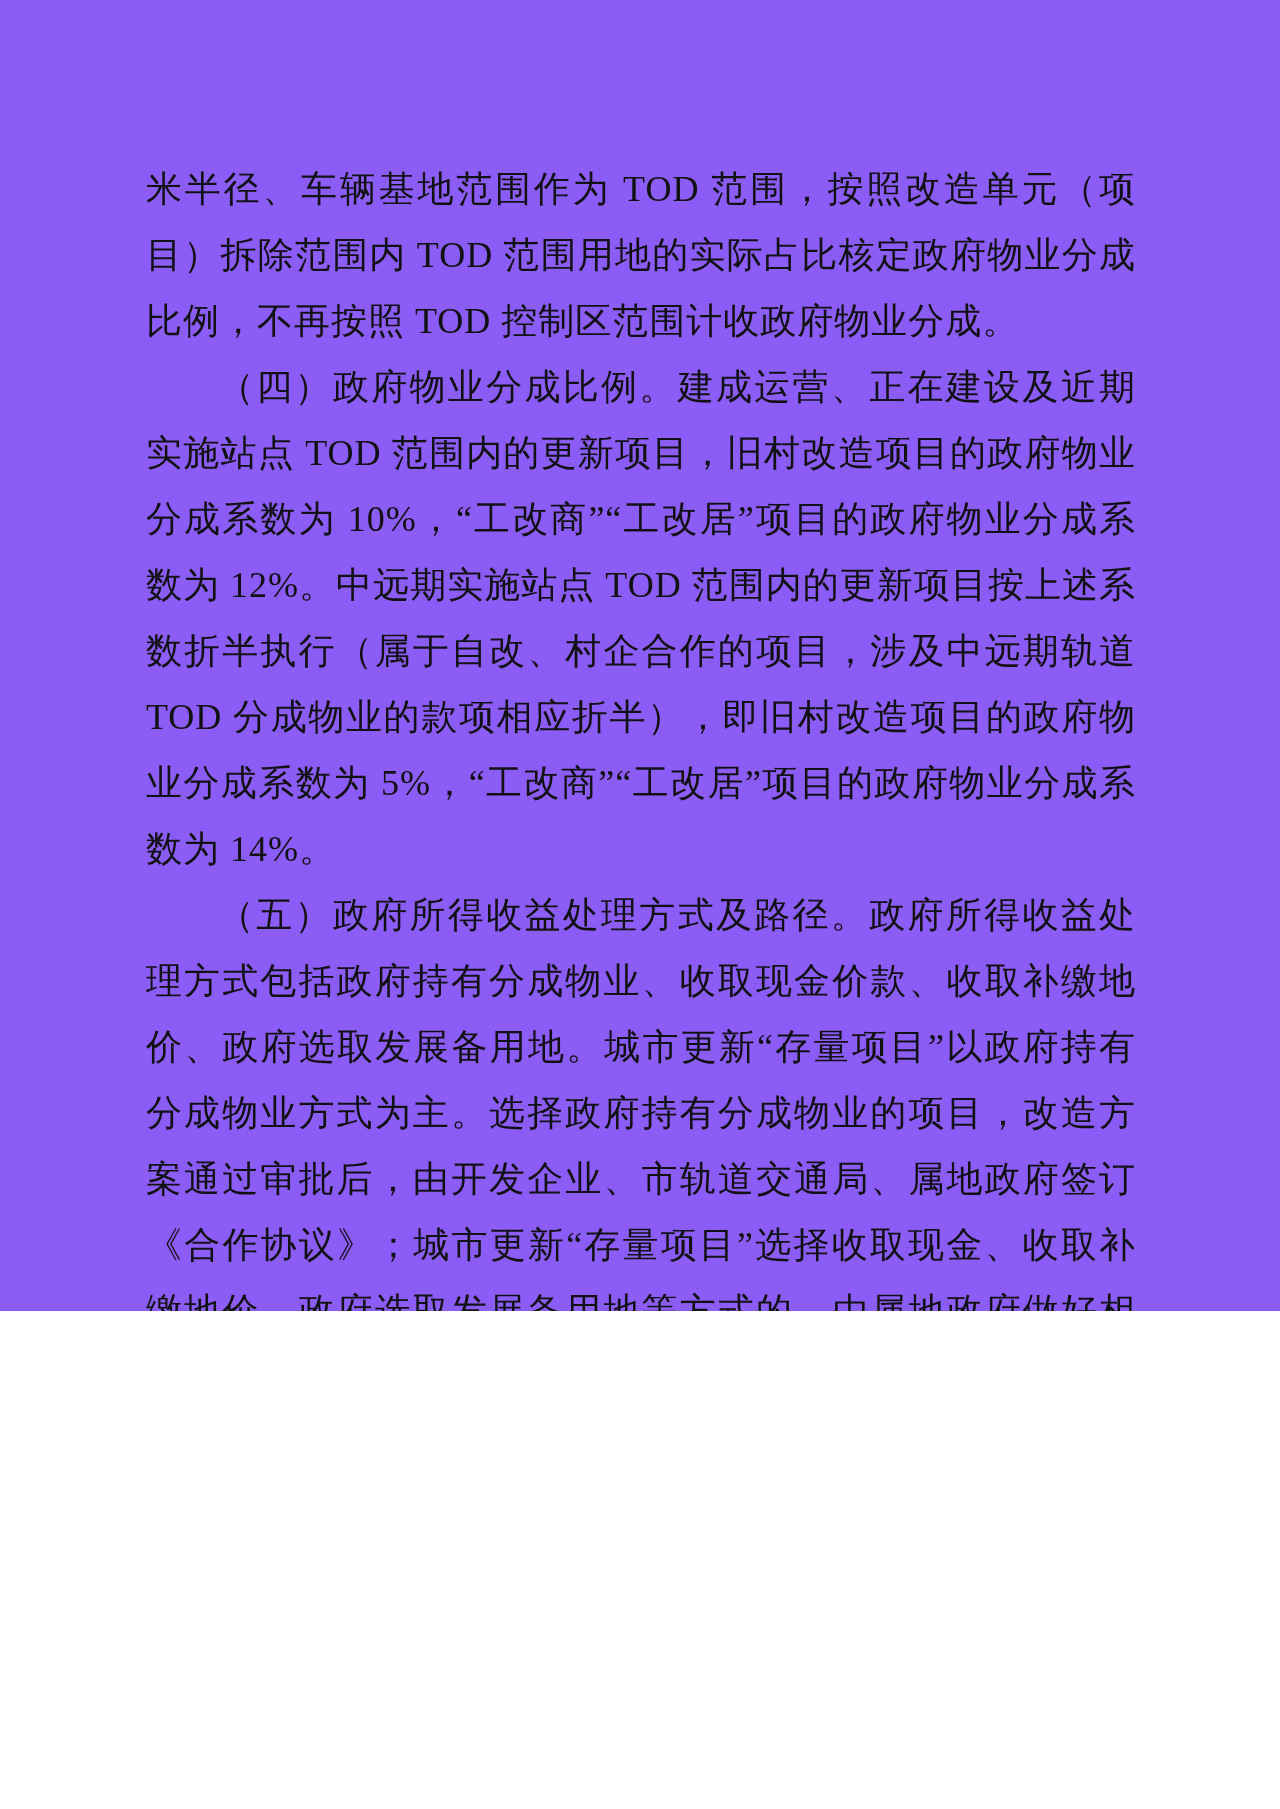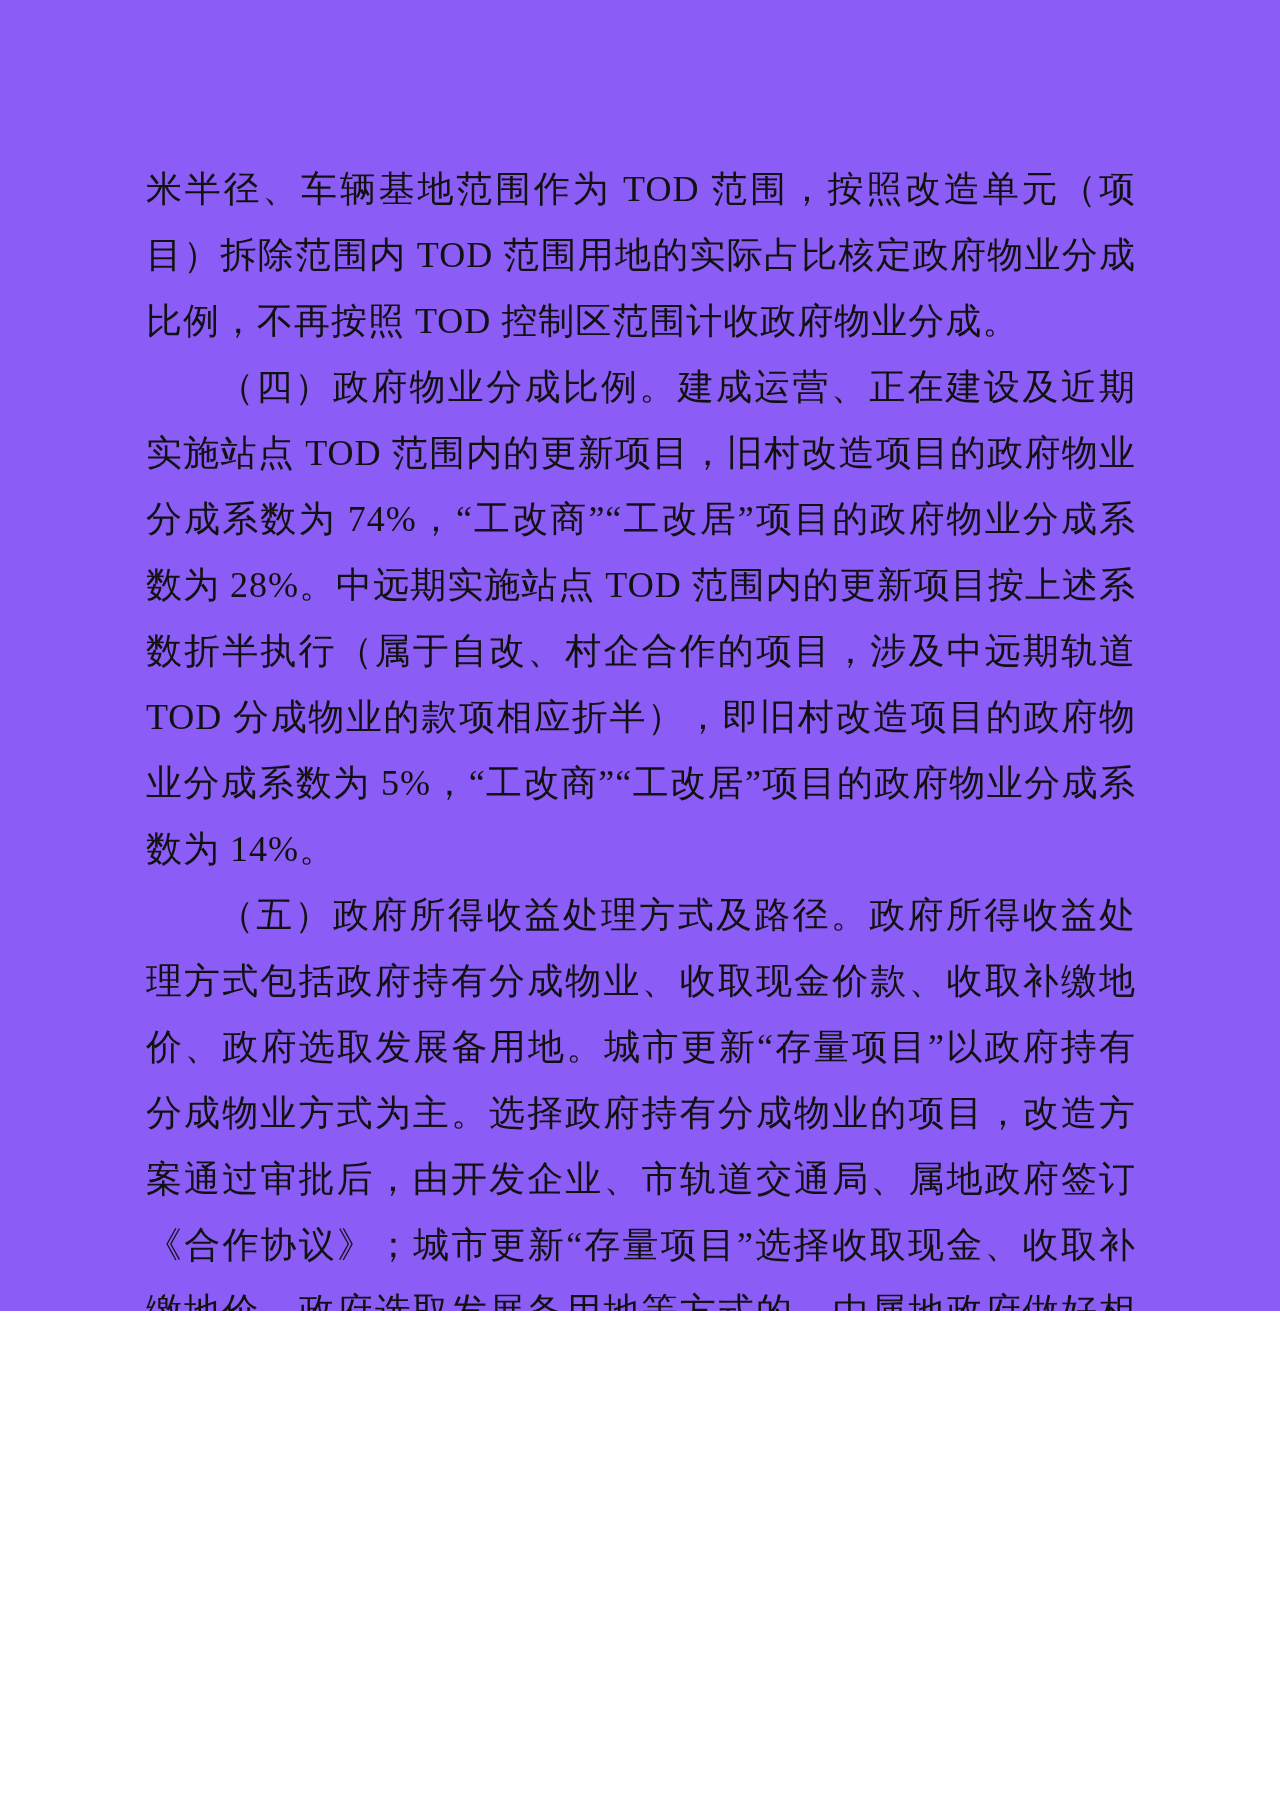--- a/index.html
+++ b/index.html
@@ -45,17 +45,17 @@
     letter-spacing: 0;
     color: #111111;
   }
 </style>
 </head>
 <body>
 
 <div class="page">
   <div class="content" id="paragraphs">
       <p class="para">米半径、车辆基地范围作为 TOD 范围，按照改造单元（项目）拆除范围内 TOD 范围用地的实际占比核定政府物业分成比例，不再按照 TOD 控制区范围计收政府物业分成。</p>
-      <p class="para indent">（四）政府物业分成比例。建成运营、正在建设及近期实施站点 TOD 范围内的更新项目，旧村改造项目的政府物业分成系数为 74%，“工改商”“工改居”项目的政府物业分成系数为 28%。中远期实施站点 TOD 范围内的更新项目按上述系数折半执行（属于自改、村企合作的项目，涉及中远期轨道 TOD 分成物业的款项相应折半），即旧村改造项目的政府物业分成系数为 5%，“工改商”“工改居”项目的政府物业分成系数为 14%。</p>
+      <p class="para indent">（四）政府物业分成比例。建成运营、正在建设及近期实施站点 TOD 范围内的更新项目，旧村改造项目的政府物业分成系数为 10%，“工改商”“工改居”项目的政府物业分成系数为 12%。中远期实施站点 TOD 范围内的更新项目按上述系数折半执行（属于自改、村企合作的项目，涉及中远期轨道 TOD 分成物业的款项相应折半），即旧村改造项目的政府物业分成系数为 5%，“工改商”“工改居”项目的政府物业分成系数为 14%。</p>
       <p class="para indent">（五）政府所得收益处理方式及路径。政府所得收益处理方式包括政府持有分成物业、收取现金价款、收取补缴地价、政府选取发展备用地。城市更新“存量项目”以政府持有分成物业方式为主。选择政府持有分成物业的项目，改造方案通过审批后，由开发企业、市轨道交通局、属地政府签订《合作协议》；城市更新“存量项目”选择收取现金、收取补缴地价、政府选取发展备用地等方式的，由属地政府做好相关经济测算方案，并征求市财政局、市自然资源局、市轨道交通局等部门意见后，依程序上报审定。政府所得收益落实路径具体如下：</p>
     </div>
   <div class="page-number">—3—</div>
 </div>
 
 </body></html>

